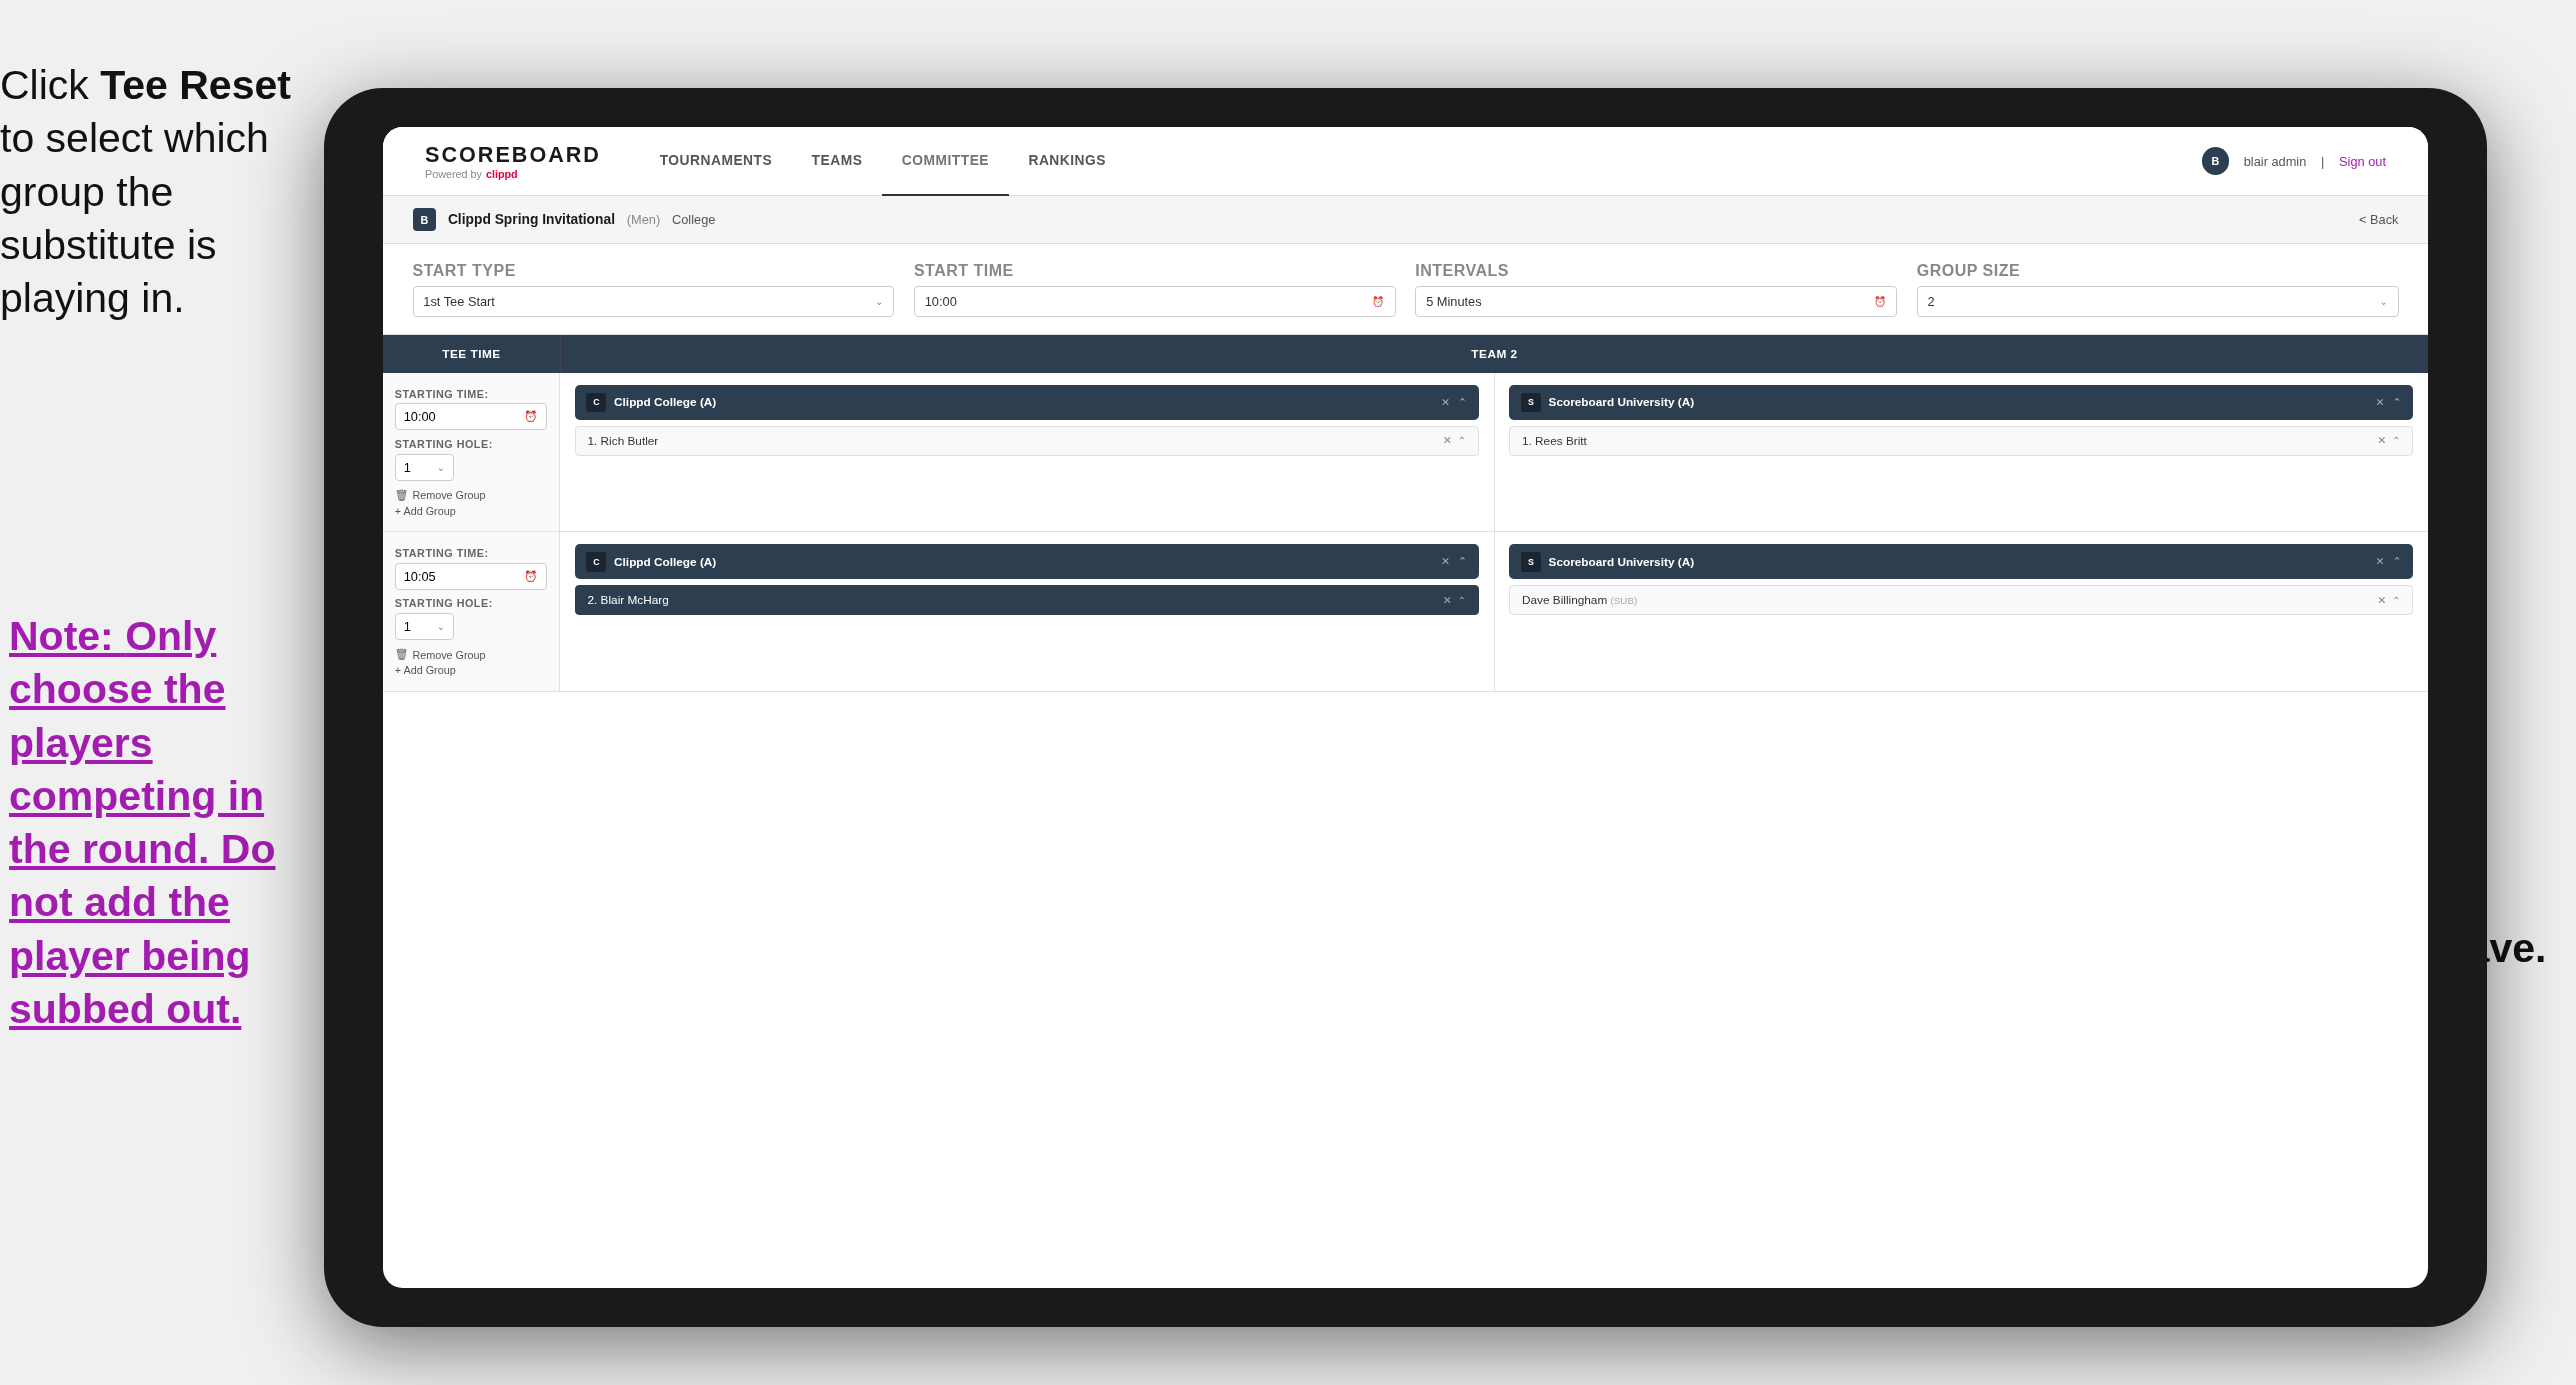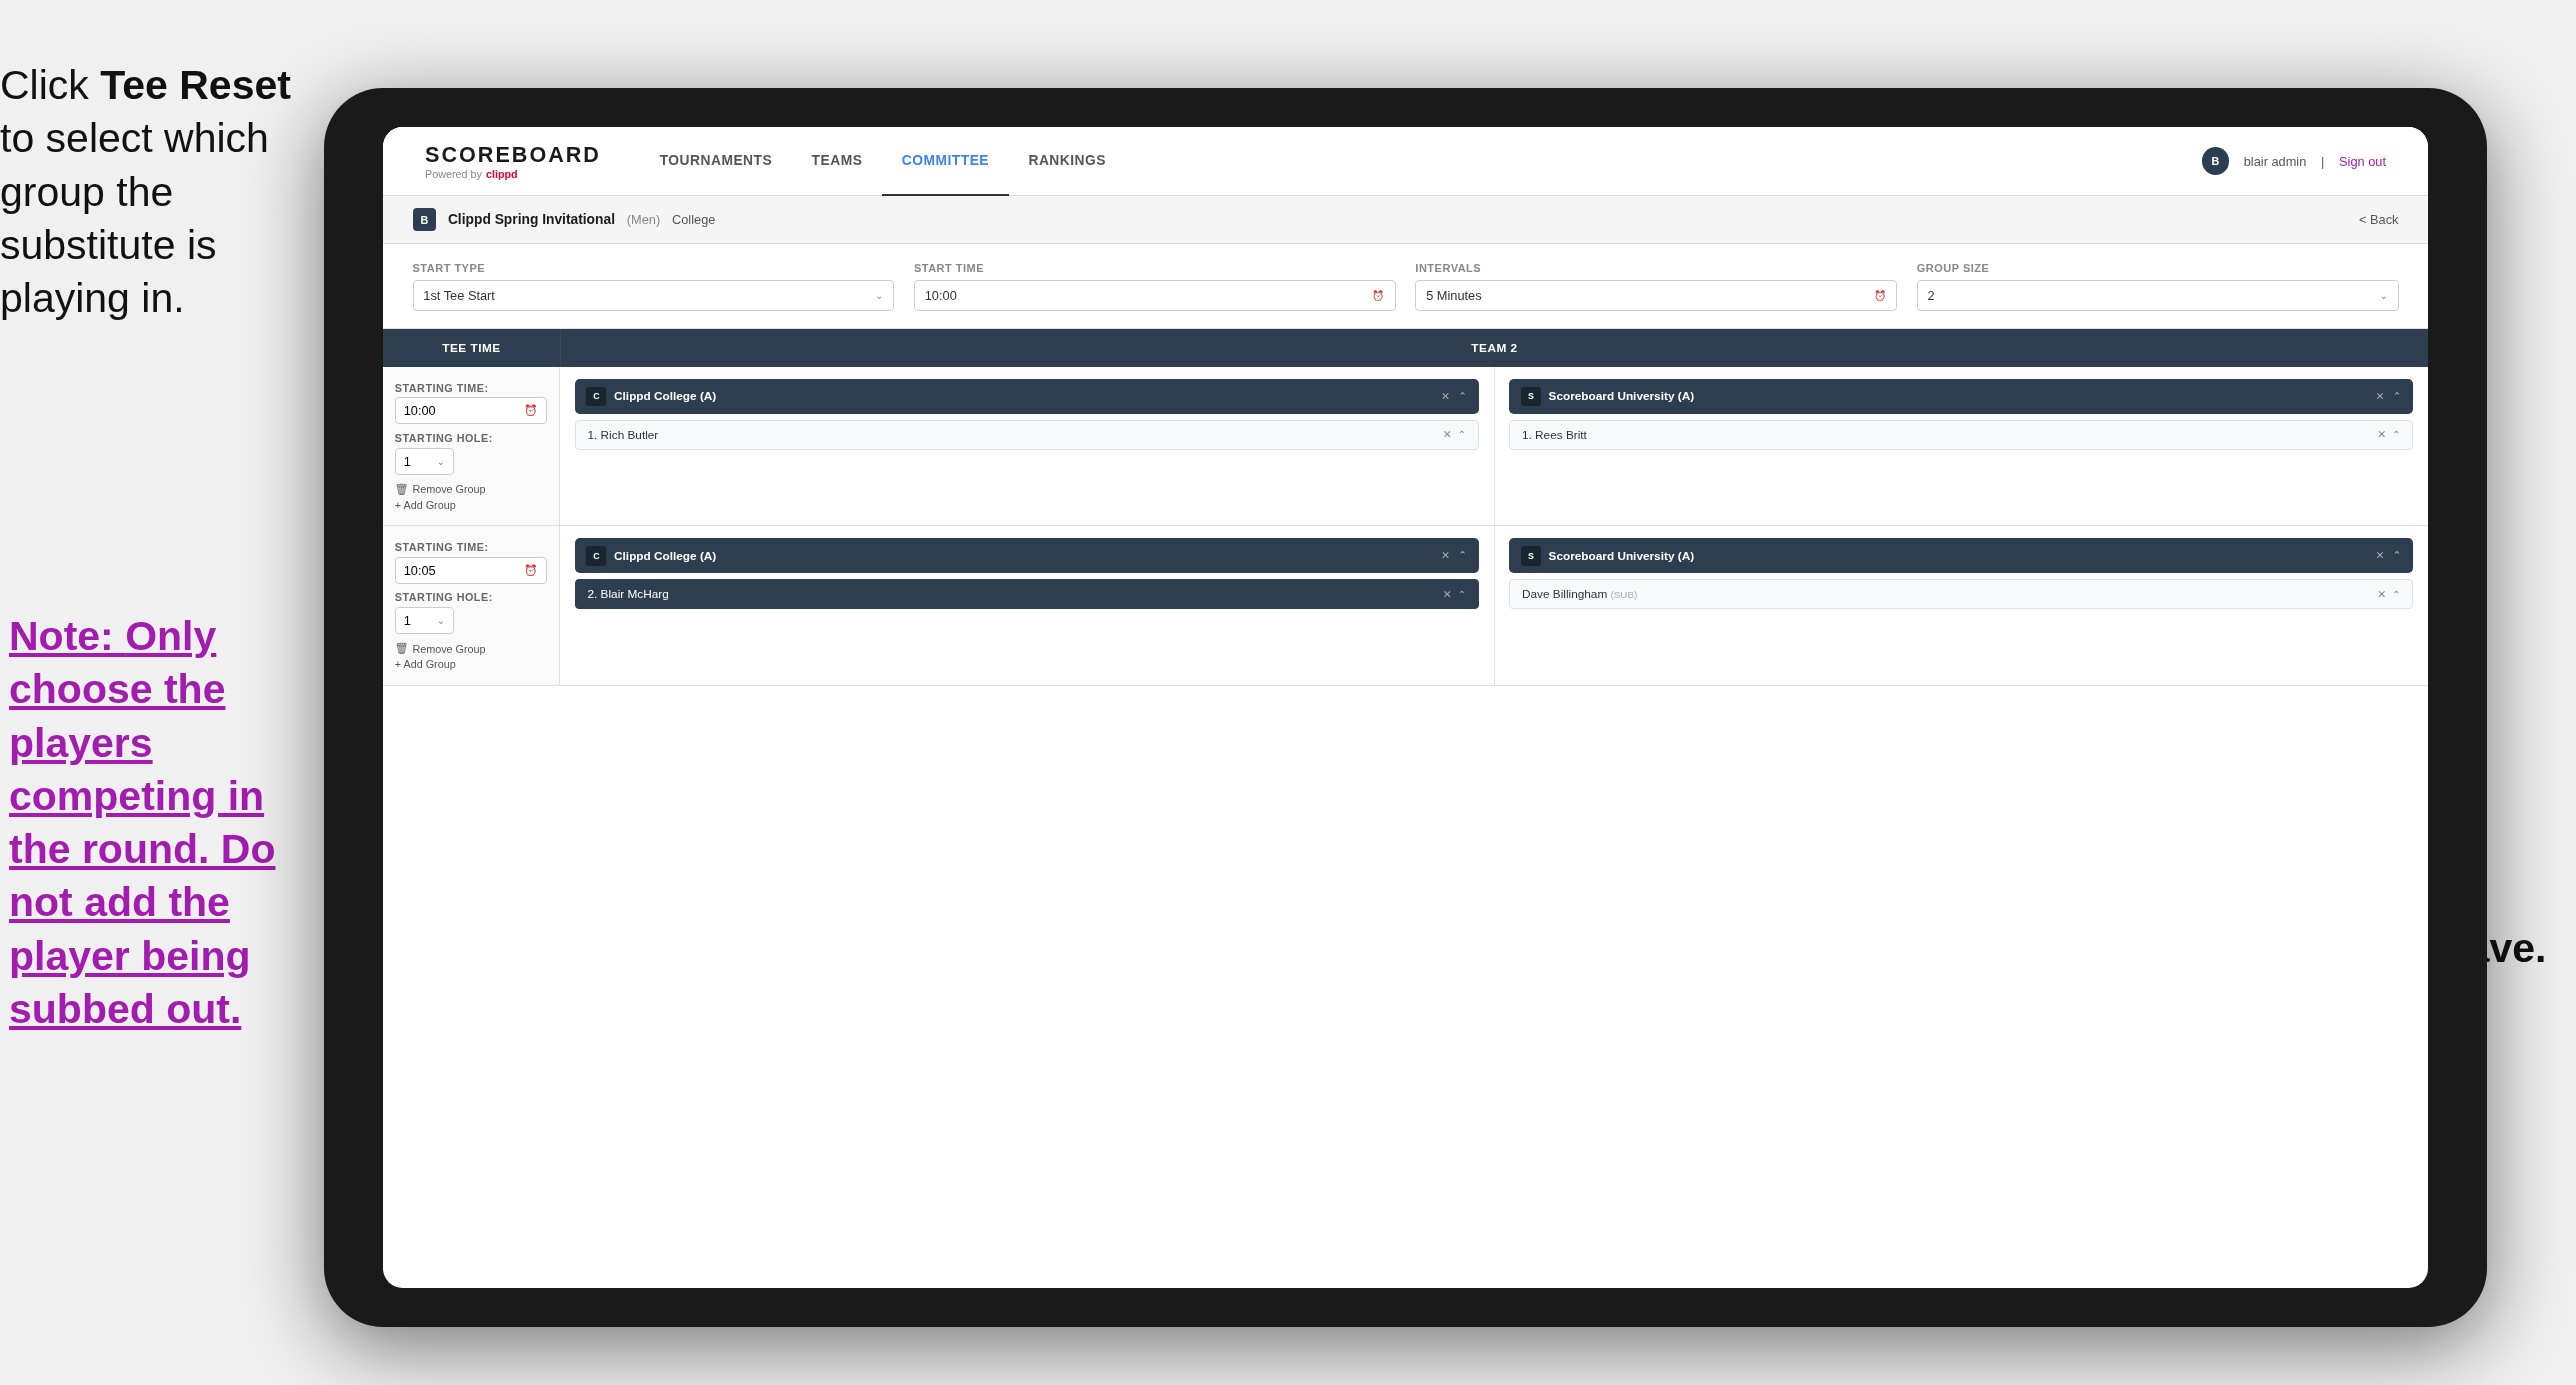--- a/index.html
+++ b/index.html
@@ -119,21 +119,21 @@
       align-items: center;
       font-size: 13.8px;
       font-weight: 600;
       color: #555;
       cursor: pointer;
       letter-spacing: 0.5px;
       border-bottom: 2.9px solid transparent;
     }
 
     .nav-link.active {
-      color: #3b82f6;
+      color: #737373;
       border-bottom-color: #333;
     }
 
     .nav-right {
       display: flex;
       align-items: center;
       gap: 14.7px;
       font-size: 12.8px;
       color: #555;
     }
@@ -222,21 +222,21 @@
     }
 
     .setting-group {
       display: flex;
       flex-direction: column;
       gap: 5.9px;
       flex: 1;
     }
 
     .setting-label {
-      font-size: 11px;
+      font-size: 16px;
       color: #888;
       font-weight: 600;
       text-transform: uppercase;
       letter-spacing: 0.5px;
     }
 
     .setting-input {
       display: flex;
       align-items: center;
       border: 1px solid #ccc;

